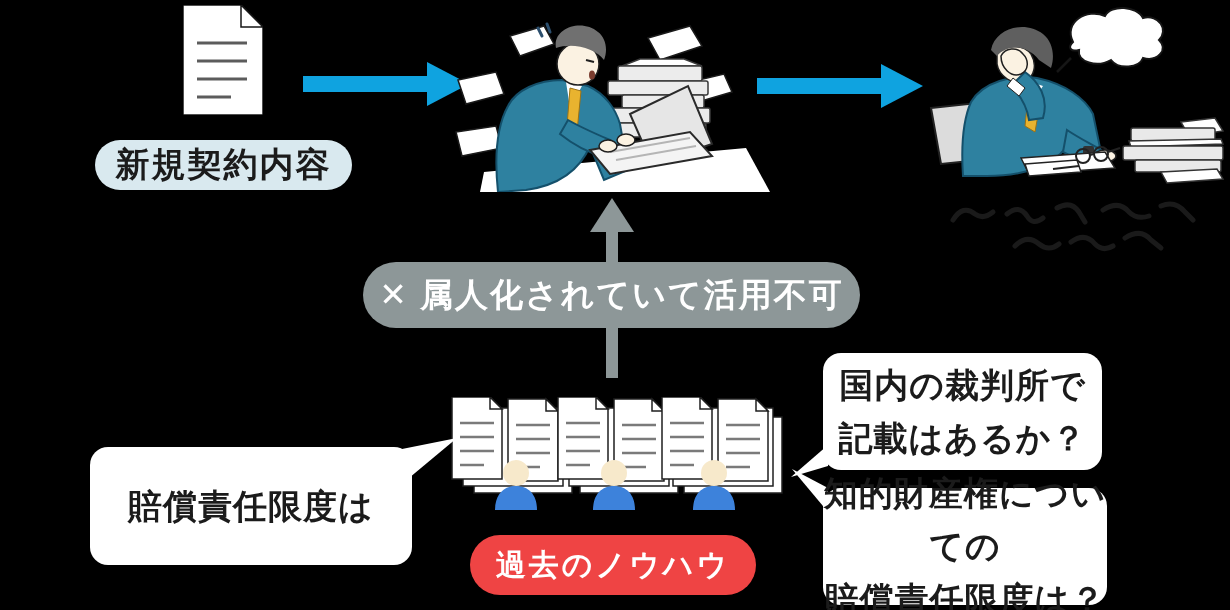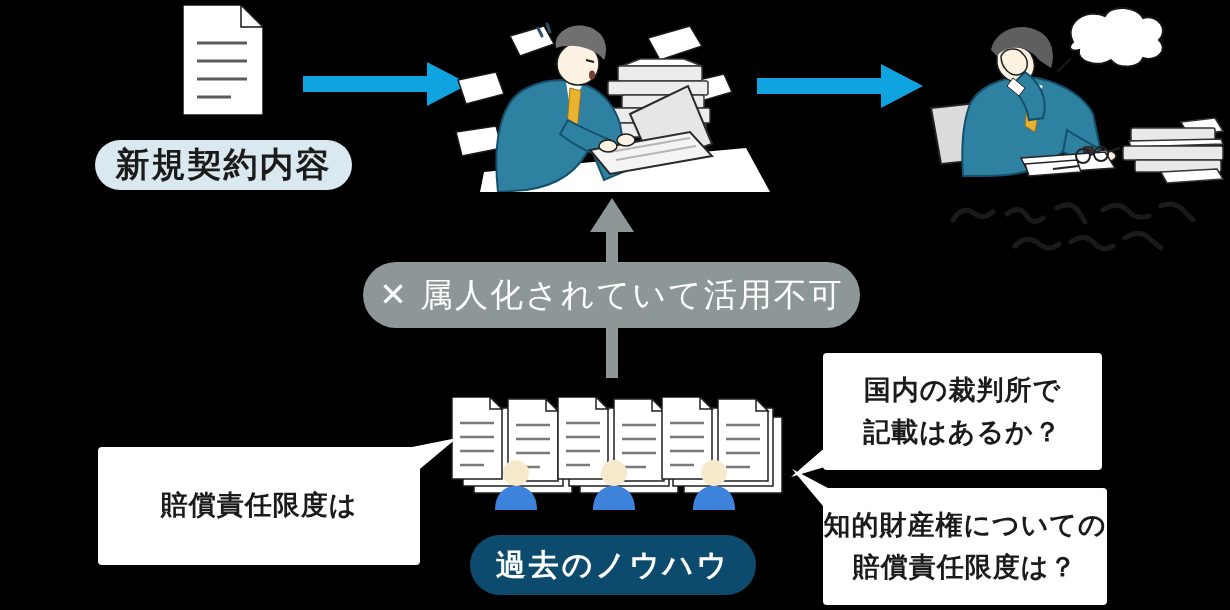--- a/index.html
+++ b/index.html
@@ -6,26 +6,26 @@
   .stage{
     position:relative;width:1230px;height:610px;background:#000;overflow:hidden;
     font-family:"Liberation Sans","DejaVu Sans",sans-serif;
   }
   .abs{position:absolute;}
   .pill{
     display:flex;align-items:center;justify-content:center;
     border-radius:999px;white-space:nowrap;
   }
   .label-light{background:#d9e9ef;color:#1b1b1b;font-size:34px;font-weight:600;letter-spacing:2px;}
-  .banner{background:#8d9798;color:#ffffff;font-size:33px;font-weight:400;letter-spacing:2px;}
-  .knowhow-pill{background:#0c4a6e;color:#ffffff;font-size:30px;font-weight:700;letter-spacing:3px;}
+  .banner{background:#8d9798;color:#ffffff;font-size:33px;font-weight:700;letter-spacing:2px;}
+  .knowhow-pill{background:#ef4444;color:#ffffff;font-size:30px;font-weight:700;letter-spacing:3px;}
   .bubble{
-    background:#ffffff;border-radius:4px;color:#1b1b1b;font-weight:700;
+    background:#ffffff;border-radius:18px;color:#1b1b1b;font-weight:700;
     display:flex;flex-direction:column;align-items:center;justify-content:center;
-    font-size:27px;line-height:1.55;text-align:center;letter-spacing:1px;
+    font-size:34px;line-height:1.55;text-align:center;letter-spacing:1px;
   }
   svg{display:block;}
 </style>
 </head>
 <body>
 
 <div class="stage">
 
   <svg class="abs" style="left:183px;top:5px" width="80" height="110" viewBox="0 0 80 110">
     <path d="M0,0 H58 L80,22 V110 H0 Z" fill="#ffffff" stroke="#161616" stroke-width="1.5"></path>
@@ -244,21 +244,21 @@
     <path d="M2,58 C2,42 11,34 23,34 C35,34 44,42 44,58 Z" fill="#3d82db"></path>
   </svg>
 
   <div class="abs pill knowhow-pill" style="left:470px;top:535px;width:286px;height:60px">
     <span>過去のノウハウ</span>
   </div>
 
   <svg class="abs" style="left:395px;top:434px" width="66" height="46" viewBox="0 0 66 46">
     <polygon points="2,16 62,4 14,44" fill="#ffffff"></polygon>
   </svg>
-  <div class="abs bubble" style="left:98px;top:447px;width:322px;height:118px">
+  <div class="abs bubble" style="left:90px;top:447px;width:322px;height:118px">
     <span>賠償責任限度は</span>
   </div>
 
   <svg class="abs" style="left:788px;top:442px" width="44" height="38" viewBox="0 0 44 38">
     <polygon points="3,35 40,3 40,24" fill="#ffffff"></polygon>
   </svg>
   <div class="abs bubble" style="left:823px;top:353px;width:279px;height:117px">
     <span>国内の裁判所で</span>
     <span>記載はあるか？</span>
   </div>

